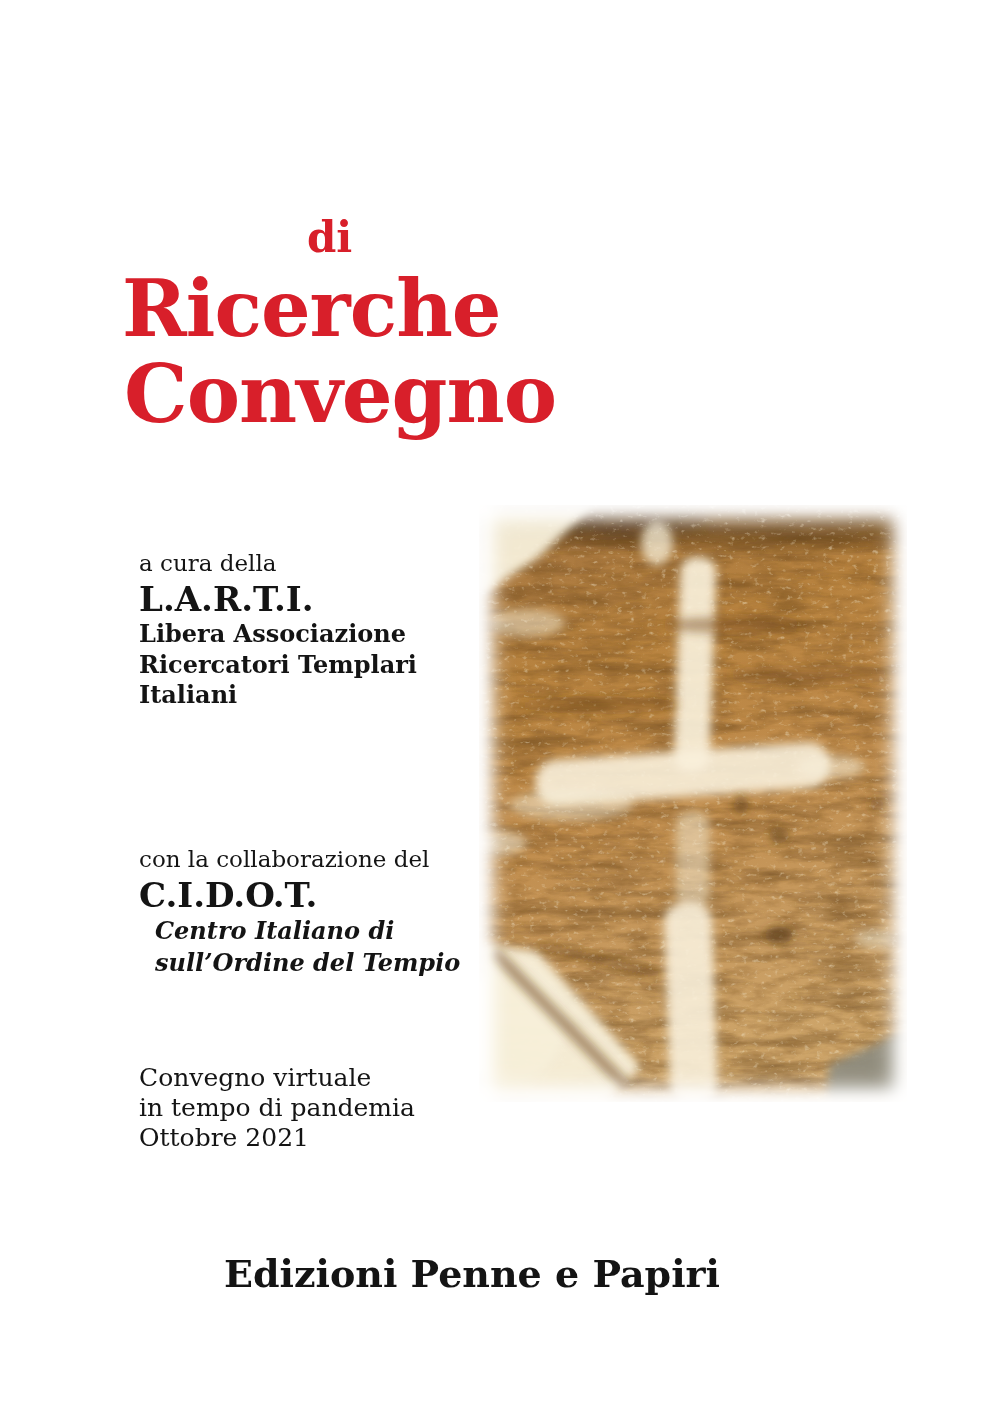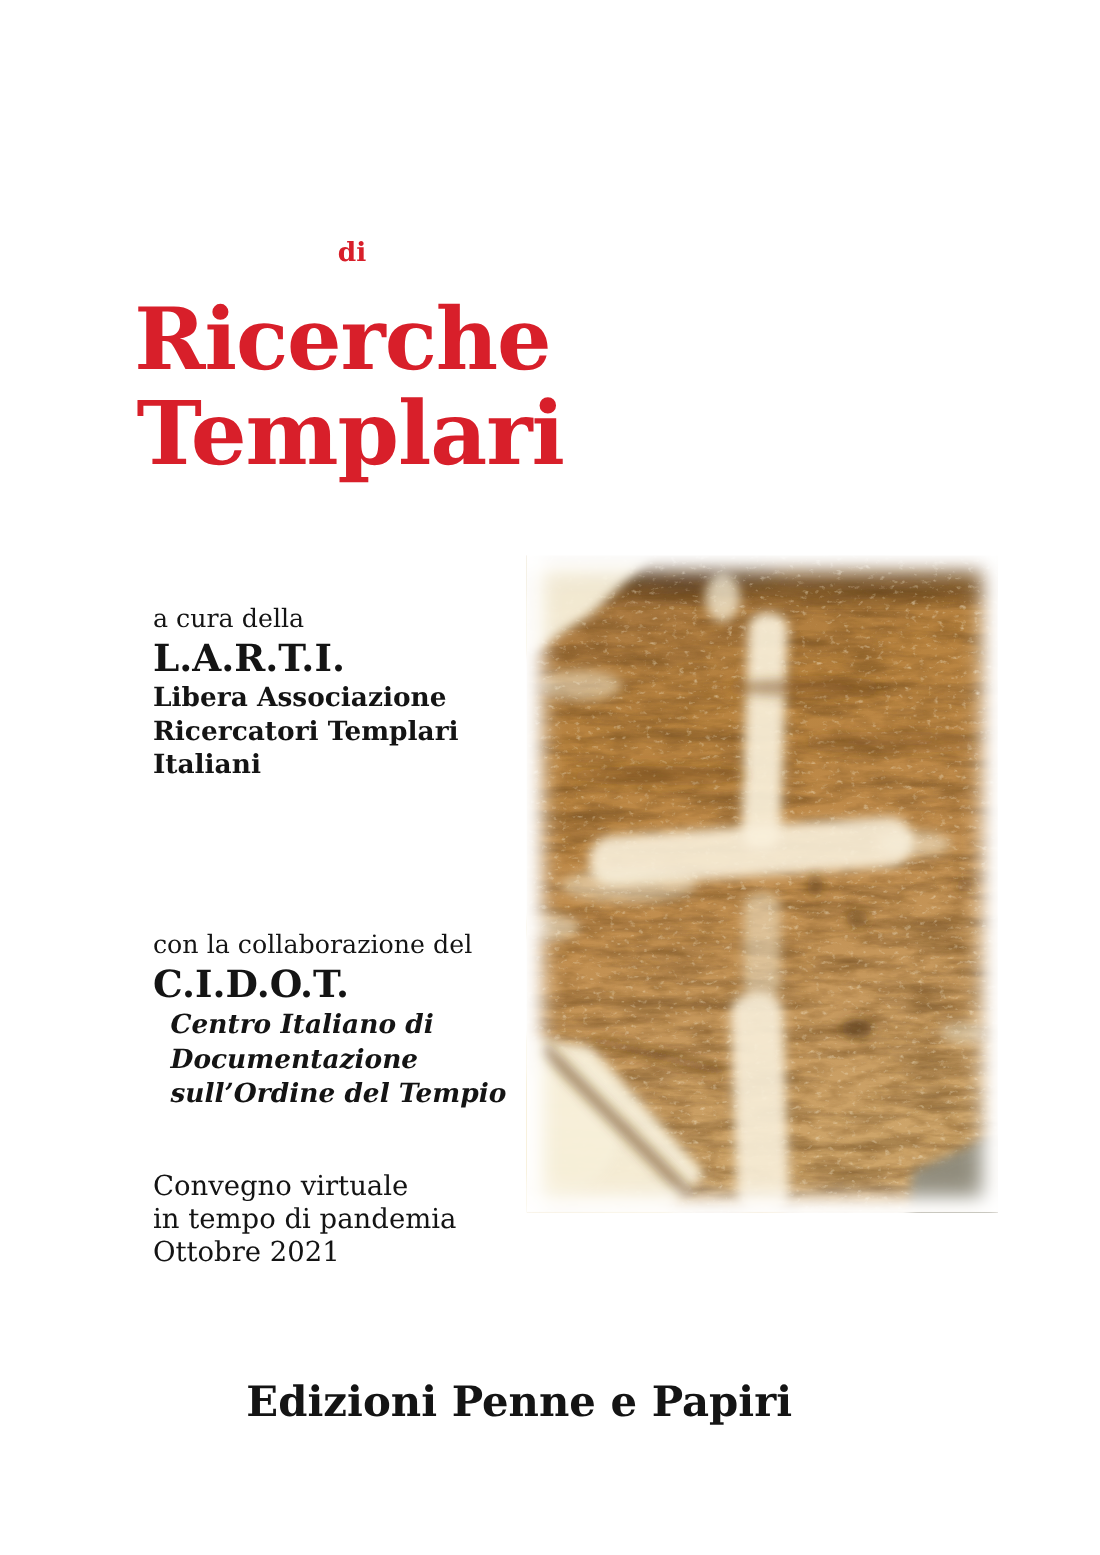--- a/index.html
+++ b/index.html
@@ -7,21 +7,21 @@
     position:relative; width:1000px; height:1414px; background:#ffffff;
     font-family:"DejaVu Serif", "Liberation Serif", serif;
     color:var(--text-black,#141414); overflow:hidden;
   }
   
   .title-line {
     position:absolute; color:var(--title-red,#d81f2a); font-weight:bold;
     line-height:1; white-space:nowrap;
   }
   .t1 { left:120px; top:151px; font-size:80px; letter-spacing:-3px; }
-  .t-di { left:307px; top:217px; font-size:24px; letter-spacing:0; }
+  .t-di { left:307px; top:217px; font-size:42px; letter-spacing:0; }
   .t2 { left:122px; top:250px; font-size:78px; letter-spacing:-1px;margin-top:20px; }
   .t3 { left:124px; top:354px; font-size:80px; letter-spacing:-1px; }
   
   .block { position:absolute; left:139px; }
   .curator { top:549px; }
   .collab  { top:845px; }
   .event   { top:1063px; }
   .intro-line { font-size:23px; line-height:28px; }
   .acronym { font-size:34px; font-weight:bold; line-height:40px; margin-top:2px; }
   .org-line { font-size:24px; font-weight:bold; line-height:30.5px; }
@@ -41,35 +41,34 @@
     pointer-events:none;
   }
 </style>
 </head>
 <body>
 
 <div class="page">
 
   <div class="title-line t-di">di</div>
   <div class="title-line t2">Ricerche</div>
-  <div class="title-line t3">Templari</div>
+  <div class="title-line t3">Convegno</div>
 
   <div class="block curator">
     <div class="intro-line">a cura della</div>
     <div class="acronym">L.A.R.T.I.</div>
     <div class="org-line">Libera Associazione</div>
     <div class="org-line">Ricercatori Templari</div>
     <div class="org-line">Italiani</div>
   </div>
 
   <div class="block collab">
     <div class="intro-line">con la collaborazione del</div>
     <div class="acronym">C.I.D.O.T.</div>
     <div class="org-line">Centro Italiano di</div>
-    <div class="org-line">Documentazione</div>
     <div class="org-line">sull’Ordine del Tempio</div>
   </div>
 
   <div class="block event">
     <div class="event-line">Convegno virtuale</div>
     <div class="event-line">in tempo di pandemia</div>
     <div class="event-line">Ottobre 2021</div>
   </div>
 
   <div class="photo">

